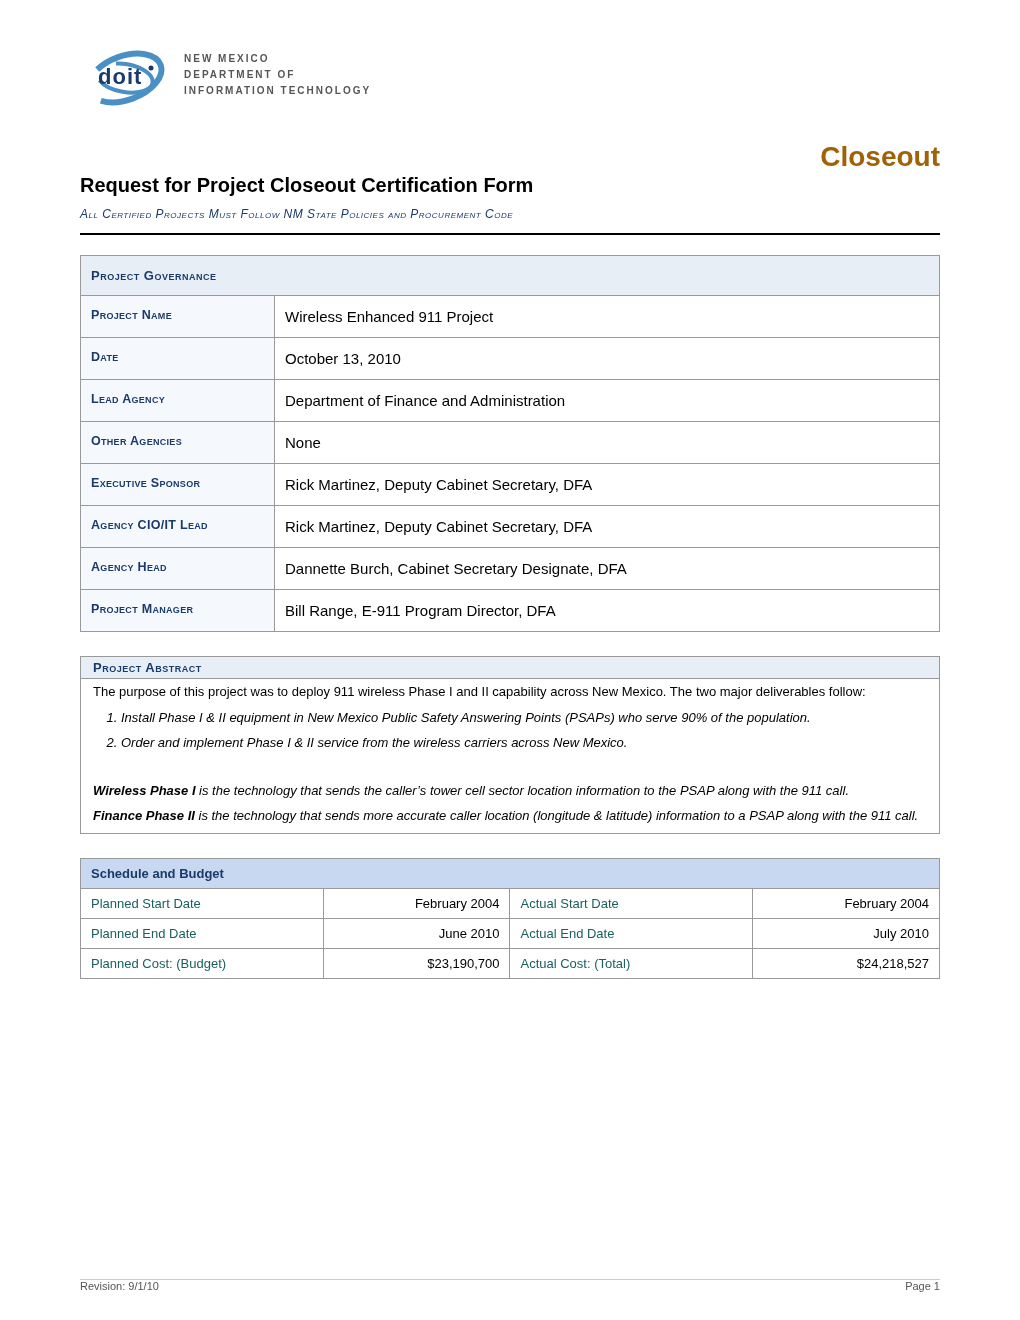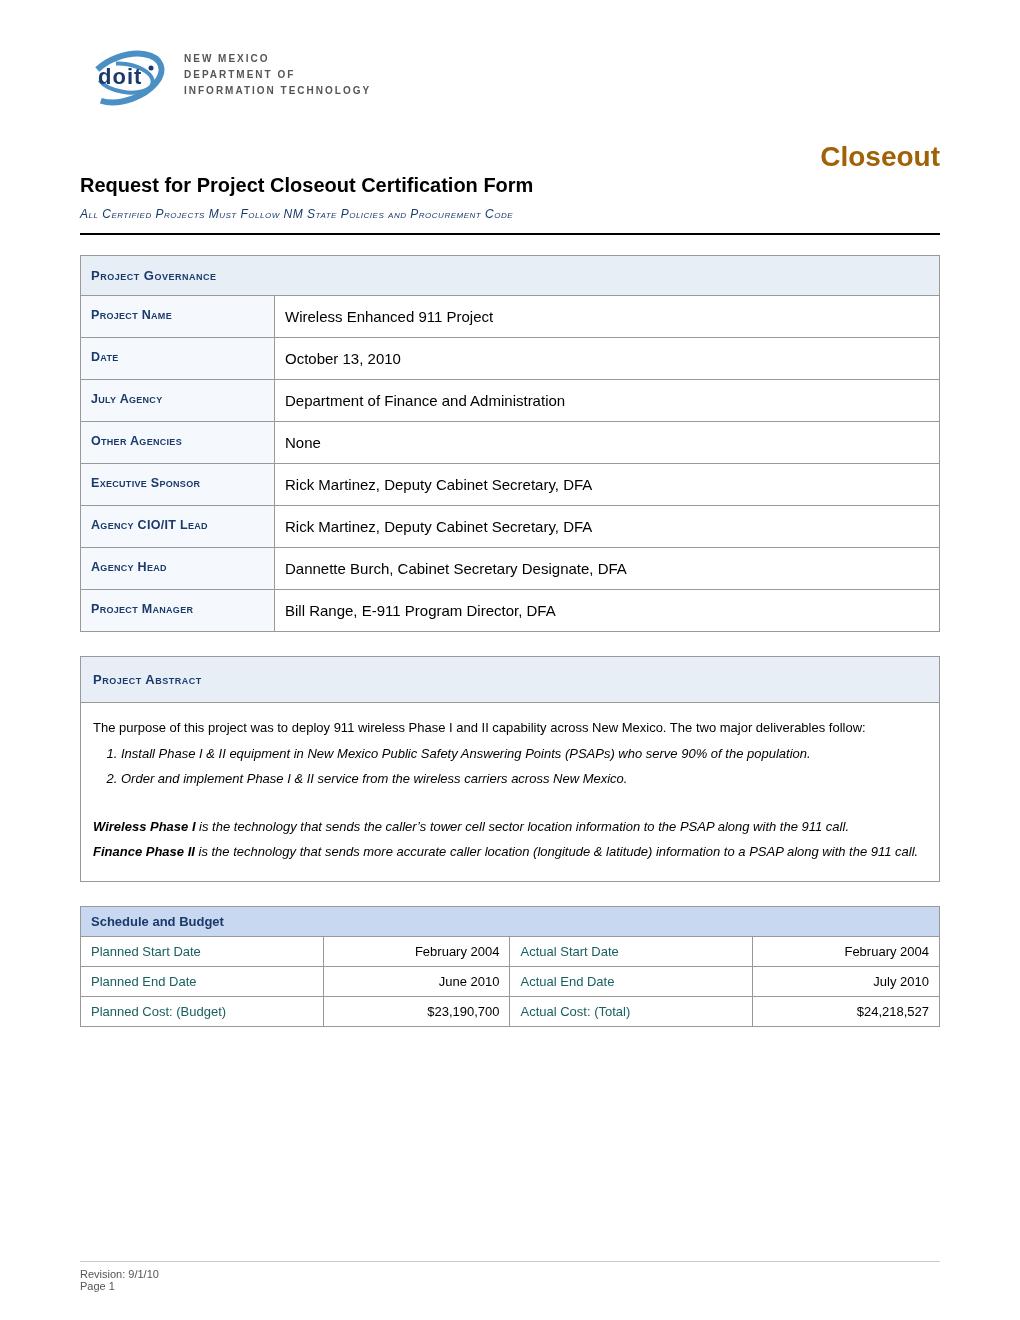--- a/index.html
+++ b/index.html
@@ -117,21 +117,21 @@
 
     
     .abstract-table {
       width: 100%;
       border-collapse: collapse;
       margin-bottom: 24px;
       border: 1px solid #999;
     }
     .abstract-table td {
       border: 1px solid #999;
-      padding: 15px 12px;
+      padding: 3px 12px;
     }
     .abstract-header {
       background: #e8eef6;
       font-weight: bold;
       font-size: 13px;
       color: #1a3a6b;
       font-variant: small-caps;
       letter-spacing: 0.5px;
       padding: 7px 10px;
       border-bottom: 1px solid #999;
@@ -200,22 +200,20 @@
     .footer {
       position: absolute;
       bottom: 28px;
       left: 80px;
       right: 80px;
       display: flex;
       justify-content: space-between;
       font-size: 11px;
       color: #555;
       border-top: 1px solid #ccc;
-      padding-top: 6px;
-      flex-direction: column;
     }
   </style>
 </head>
 <body>
 
 <div class="page">
 
   <div class="header">
     <div class="logo-area">
 
@@ -251,21 +249,21 @@
     </tr>
     <tr>
       <td class="field-label"><span>Project Name</span></td>
       <td class="field-value">Wireless Enhanced 911 Project</td>
     </tr>
     <tr>
       <td class="field-label"><span>Date</span></td>
       <td class="field-value">October 13, 2010</td>
     </tr>
     <tr>
-      <td class="field-label"><span>July Agency</span></td>
+      <td class="field-label"><span>Lead Agency</span></td>
       <td class="field-value">Department of Finance and Administration</td>
     </tr>
     <tr>
       <td class="field-label"><span>Other Agencies</span></td>
       <td class="field-value">None</td>
     </tr>
     <tr>
       <td class="field-label"><span>Executive Sponsor</span></td>
       <td class="field-value">Rick Martinez, Deputy Cabinet Secretary, DFA</td>
     </tr>

